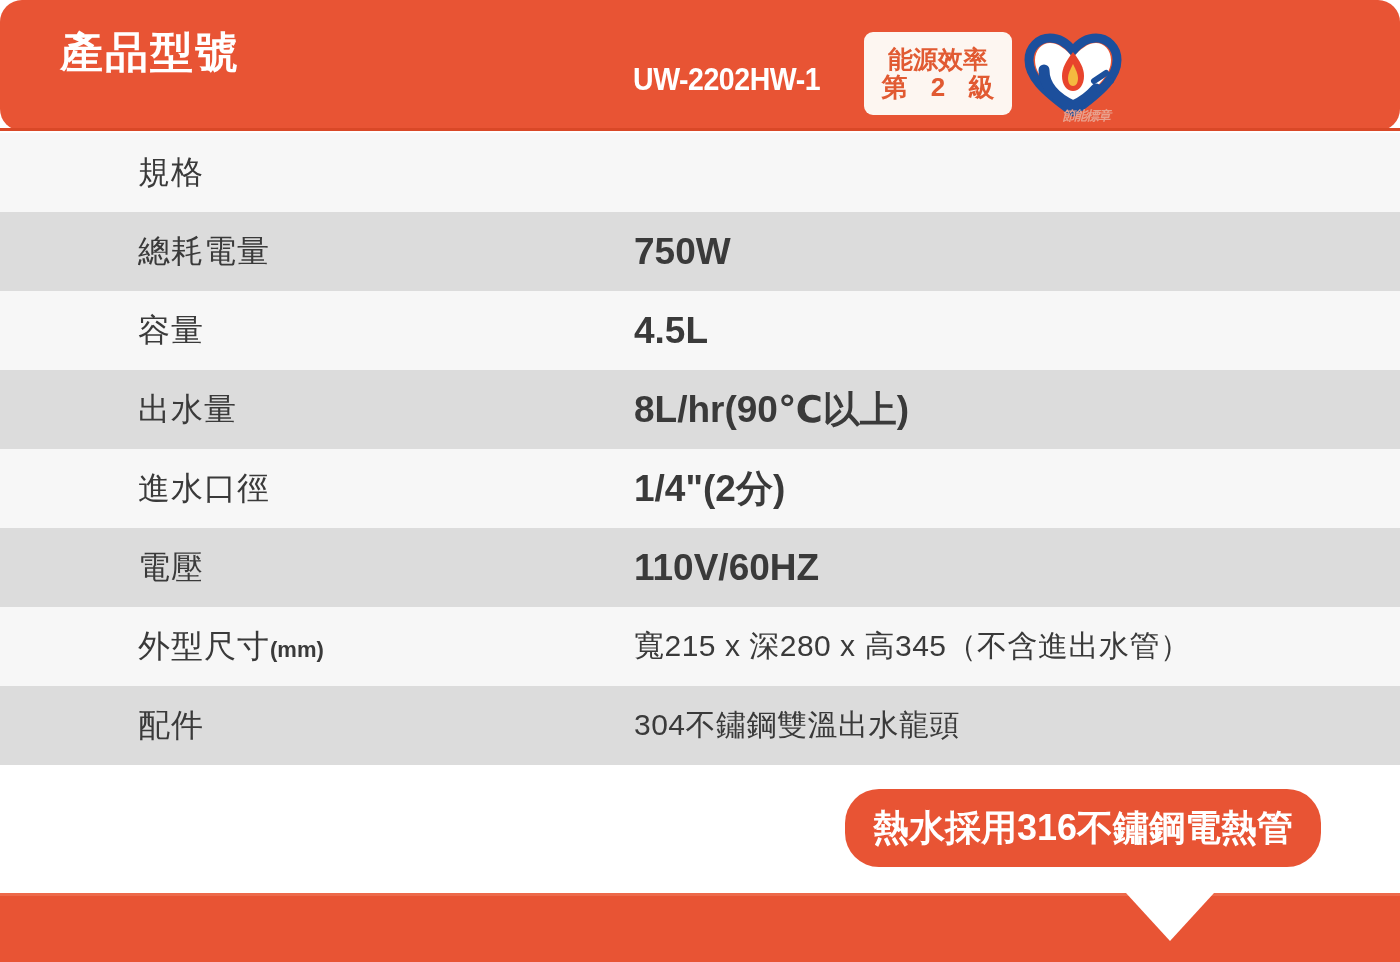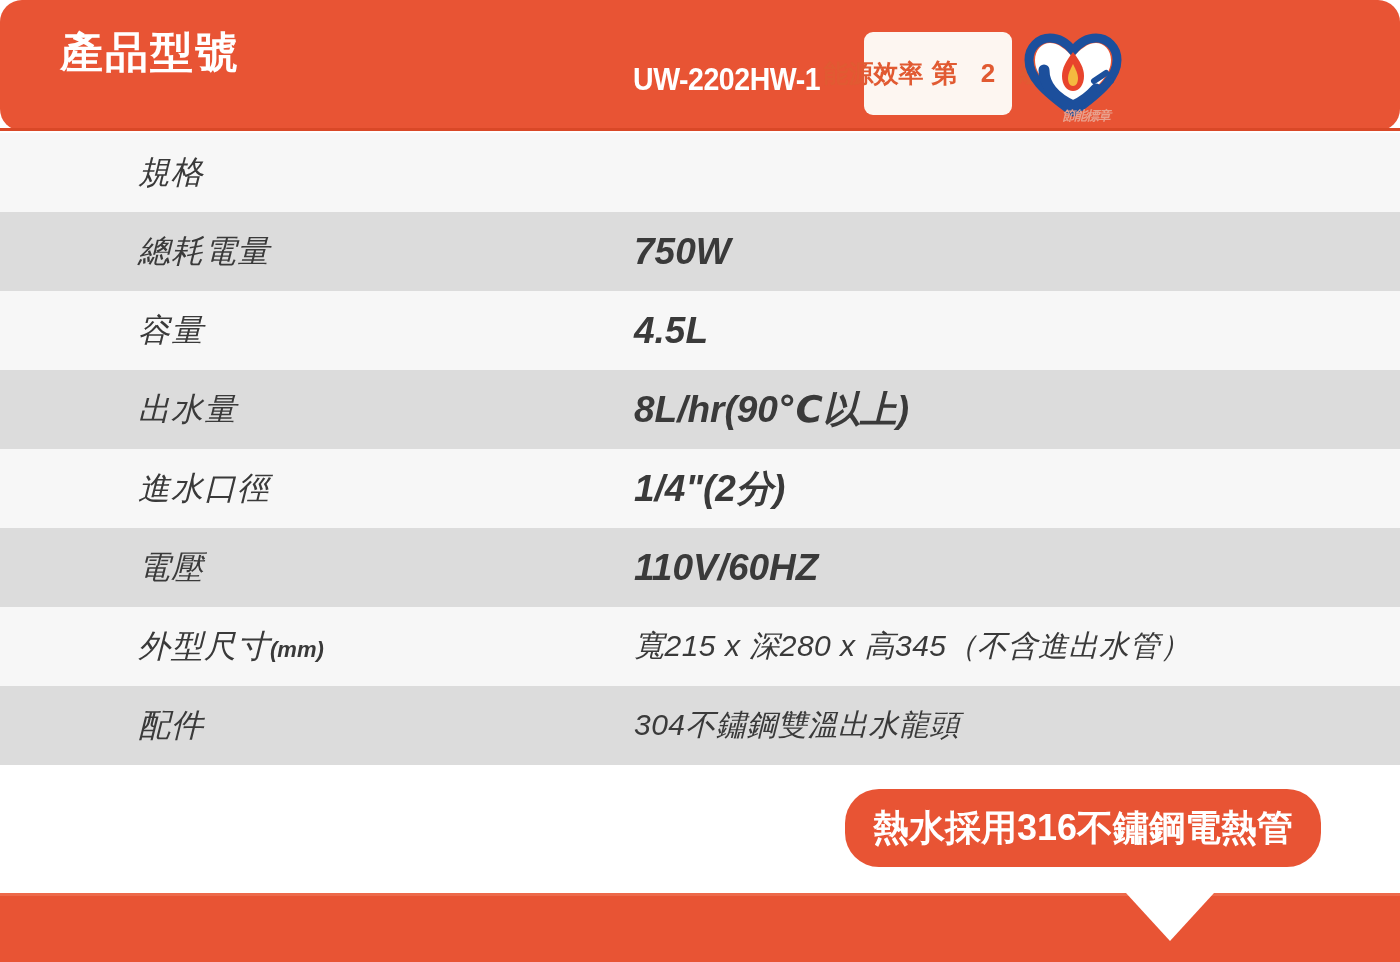--- a/index.html
+++ b/index.html
@@ -72,21 +72,21 @@
   
   .energy-badge {
     position: absolute;
     left: 864px;
     top: 32px;
     width: 148px;
     height: 83px;
     background: #fdf6f1;
     border-radius: 9px;
     display: flex;
-    flex-direction: row;
+    flex-direction: column;
     align-items: center;
     justify-content: center;
     box-sizing: border-box;
     padding: 2px 0;
   }
   .energy-badge .eb-line1 {
     color: #e15a32;
     font-size: 25px;
     font-weight: bold;
     letter-spacing: 0px;
@@ -133,21 +133,20 @@
     top: 133px;
     width: 1400px;
   }
   .spec-row {
     position: relative;
     width: 1400px;
     height: 79px;
     display: flex;
     align-items: center;
     box-sizing: border-box;
-    font-style: italic;
   }
   .spec-row.odd  { background: #f7f7f7; }
   .spec-row.even { background: #dcdcdc; padding-left: 40px; }
 
   .spec-label {
     position: absolute;
     left: 138px;
     color: #3a3a3a;
     font-size: 32px;
     font-weight: normal;

